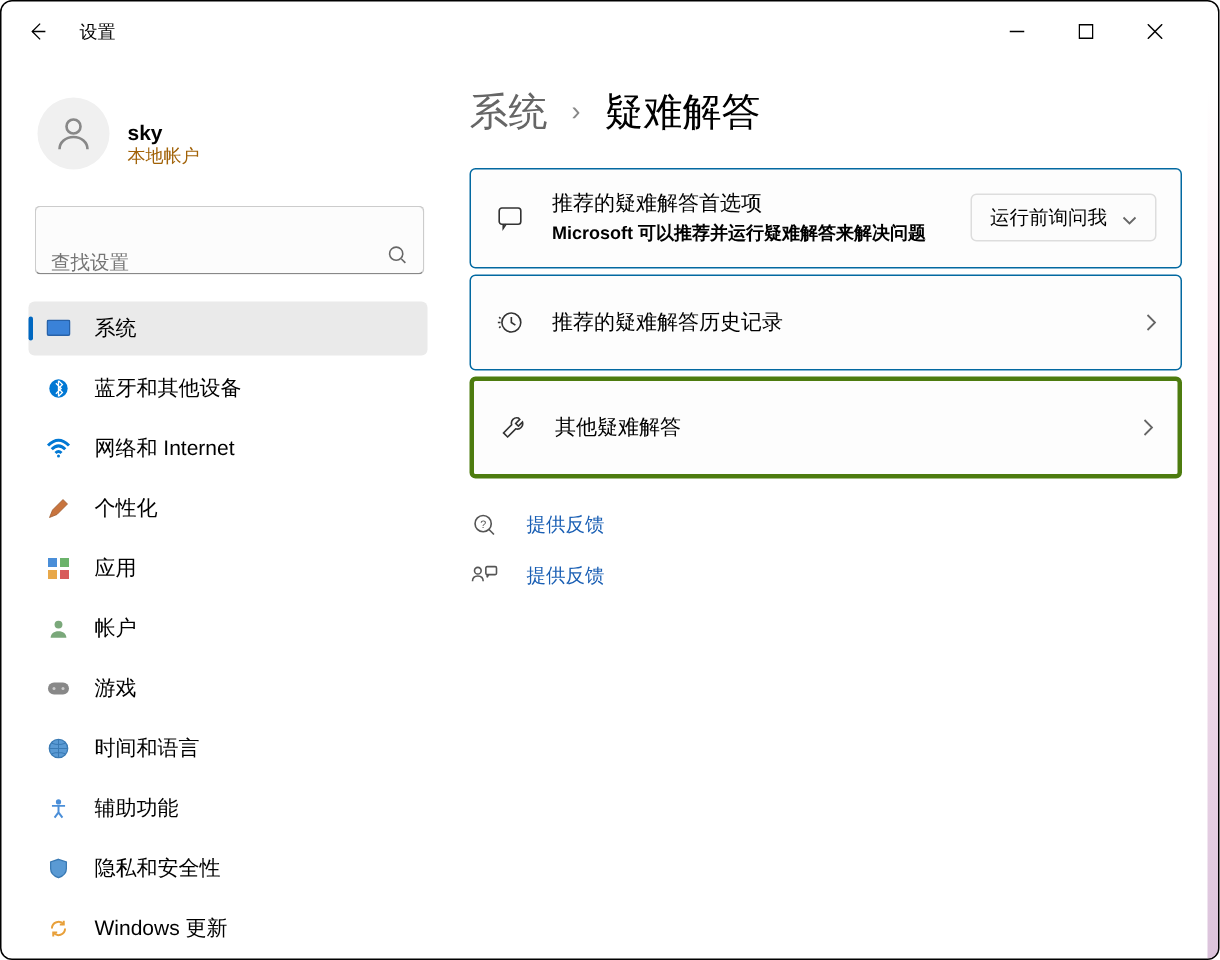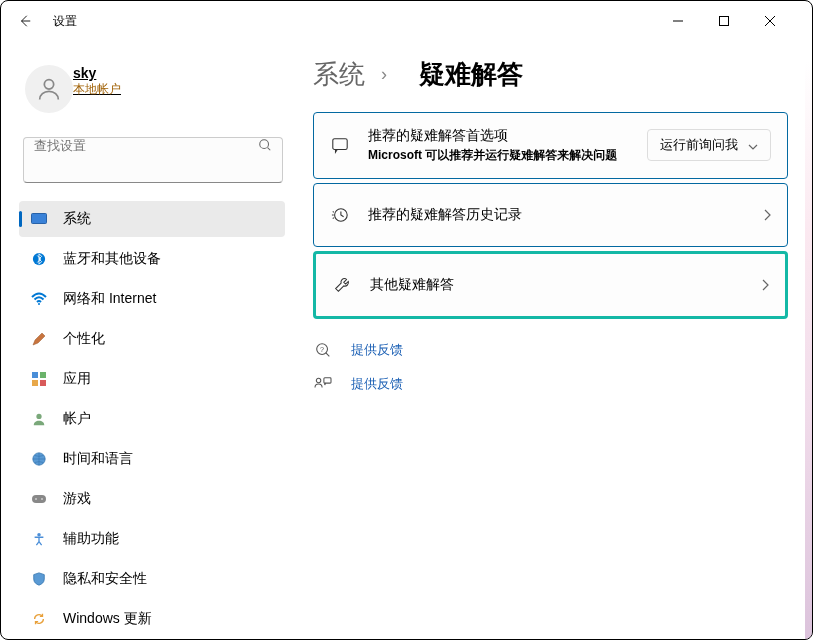--- a/index.html
+++ b/index.html
@@ -8,53 +8,53 @@
     .titlebar { height: 40px; display: flex; align-items: center; justify-content: space-between; padding: 0 19px 0 12px; }
     .titlebar-left { display: flex; align-items: center; gap: 16px; }
     .back-btn { width: 24px; height: 24px; display: flex; align-items: center; justify-content: center; cursor: pointer; }
     .title { font-size: 12px; color: #000; }
     .win-controls { display: flex; }
     .win-btn { width: 46px; height: 32px; display: flex; align-items: center; justify-content: center; cursor: pointer; }
     
     .content { display: flex; height: calc(100% - 40px); }
     
     .sidebar { width: 300px; padding: 8px 0 0 16px; display: flex; flex-direction: column; }
-    .profile { display: flex; align-items: flex-start; padding: 16px 8px; text-decoration: underline; }
+    .profile { display: flex; align-items: flex-end; gap: 12px; padding: 16px 8px; }
     .avatar { width: 48px; height: 48px; border-radius: 50%; background: #f0f0f0; display: flex; align-items: center; justify-content: center; }
     .profile-info { display: flex; flex-direction: column; }
     .username { font-size: 14px; font-weight: 600; }
     .account-type { font-size: 12px; color: #a16207; }
     
-    .search-box { margin: 8px 18px 16px 6px; height: 48px; border: 1px solid #ccc; border-bottom: 1px solid #888; border-radius: 4px; display: flex; align-items: flex-start; padding: 0 10px; background: #fcfcfc; }
+    .search-box { margin: 8px 18px 16px 6px; height: 48px; border: 1px solid #ccc; border-bottom: 1px solid #888; border-radius: 4px; display: flex; align-items: flex-end; padding: 0 10px; background: #fcfcfc; }
     .search-input { flex: 1; border: none; outline: none; font-size: 13px; background: transparent; color: #555; }
     
     .nav { display: flex; flex-direction: column; }
     .nav-item { display: flex; align-items: center; gap: 16px; height: 36px; padding: 0 12px; margin: 2px 16px 2px 2px; border-radius: 4px; cursor: pointer; font-size: 14px; position: relative; }
     .nav-item.active { background: #eaeaea; }
     .nav-item.active::before { content: ''; position: absolute; left: 0; top: 10px; bottom: 10px; width: 3px; background: #0067c0; border-radius: 2px; }
     .nav-icon { width: 16px; height: 16px; display: flex; align-items: center; justify-content: center; }
     
     .main { flex: 1; padding: 16px 24px 0 12px; overflow-y: auto; }
     .breadcrumb { display: flex; align-items: center; gap: 16px; margin-bottom: 20px; }
     .bc-link { font-size: 26px; color: #666; cursor: pointer; }
     .bc-sep { font-size: 18px; color: #888; }
-    .bc-current { font-size: 26px; font-weight: 700; margin-left: 16px; }
+    .bc-current { font-size: 26px; font-weight: 400; }
     
     .section-label { font-size: 14px; font-weight: 600; margin-bottom: 12px; }
     
     .card { border: 1px solid #0369a1; border-radius: 4px; margin-bottom: 4px; background: #fdfdfd; }
     .card-row { display: flex; align-items: center; padding: 14px 16px; gap: 18px; cursor: pointer; min-height: 62px; }
     .card-icon { width: 20px; display: flex; align-items: center; justify-content: center; }
     .card-content { flex: 1; }
     .card-title { font-size: 14px; }
     .card-desc { font-size: 12px; color: #000000; margin-top: 2px; line-height: 1.4; font-weight: bold; }
     .card-action { display: flex; align-items: center; }
     .dropdown { display: flex; align-items: center; gap: 10px; border: 1px solid #ddd; border-radius: 4px; padding: 6px 12px; font-size: 13px; background: #fcfcfc; }
     
-    .highlighted { border: 3px solid #14b8a6; }
+    .highlighted { border: 3px solid #4d7c0f; }
     
     .help-links { margin-top: 20px; display: flex; flex-direction: column; gap: 12px; }
     .help-link { display: flex; align-items: center; gap: 18px; font-size: 13px; color: #1a5fb4; cursor: pointer; padding: 2px 0; }
     .help-icon { width: 20px; display: flex; align-items: center; justify-content: center; color: #555; }
     
     .right-edge { position: absolute; right: 0; top: 60px; bottom: 0; width: 7px; background: linear-gradient(180deg, #fff 0%, #f8d9e6 30%, #e8c5dd 60%, #c49bc4 100%); opacity: 0.6; }
   </style>
 </head>
 <body>
 
@@ -161,36 +161,36 @@
           <span class="nav-icon">
             <svg width="14" height="14" viewBox="0 0 16 16">
               <circle cx="8" cy="5" r="3" fill="#7aa87a"></circle>
               <path d="M2 15c0-3 2.5-5 6-5s6 2 6 5z" fill="#7aa87a"></path>
             </svg>
           </span>
           <span>帐户</span>
         </div>
       <div class="nav-item">
           <span class="nav-icon">
-            <svg width="14" height="14" viewBox="0 0 16 16">
-              <circle cx="8" cy="8" r="7" fill="#5a9ad4" stroke="#3a7ab4"></circle>
-              <path d="M8 1v14M1 8h14M3 4q5 2 10 0M3 12q5-2 10 0" stroke="#3a7ab4" stroke-width="0.8" fill="none"></path>
-            </svg>
-          </span>
-          <span>时间和语言</span>
-        </div>
-      <div class="nav-item">
-          <span class="nav-icon">
             <svg width="16" height="12" viewBox="0 0 16 12">
               <rect x="1" y="2" width="14" height="8" rx="4" fill="#888"></rect>
               <circle cx="5" cy="6" r="1" fill="#ccc"></circle>
               <circle cx="11" cy="6" r="1" fill="#ccc"></circle>
             </svg>
           </span>
           <span>游戏</span>
+        </div>
+      <div class="nav-item">
+          <span class="nav-icon">
+            <svg width="14" height="14" viewBox="0 0 16 16">
+              <circle cx="8" cy="8" r="7" fill="#5a9ad4" stroke="#3a7ab4"></circle>
+              <path d="M8 1v14M1 8h14M3 4q5 2 10 0M3 12q5-2 10 0" stroke="#3a7ab4" stroke-width="0.8" fill="none"></path>
+            </svg>
+          </span>
+          <span>时间和语言</span>
         </div>
       <div class="nav-item">
           <span class="nav-icon">
             <svg width="14" height="14" viewBox="0 0 16 16">
               <circle cx="8" cy="3" r="2" fill="#4a8ed8"></circle>
               <path d="M3 6h10M8 6v5M8 11l-3 4M8 11l3 4" stroke="#4a8ed8" stroke-width="1.5"></path>
             </svg>
           </span>
           <span>辅助功能</span>
         </div>

